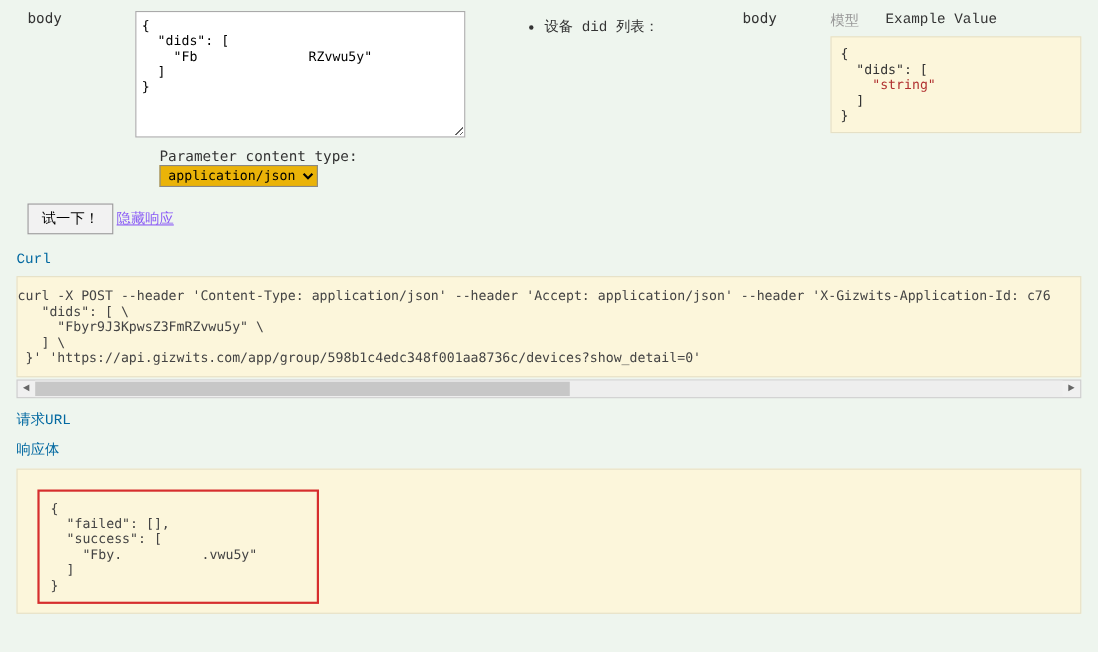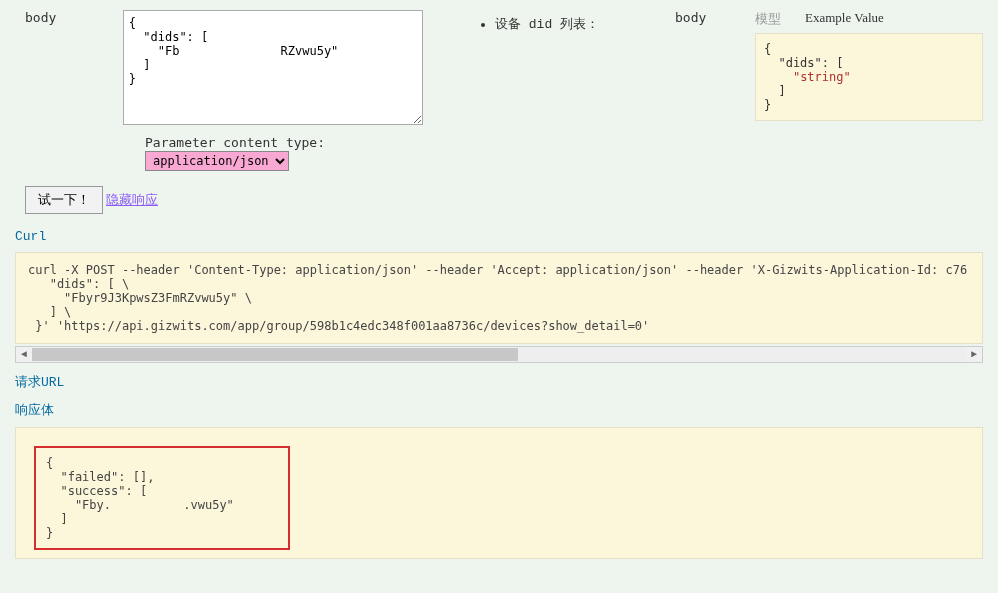--- a/index.html
+++ b/index.html
@@ -19,40 +19,40 @@
     .param-label { font-family: monospace; margin-bottom: 5px; display: inline-block; vertical-align: top; width: 100px; padding-left: 10px; }
     .body-textarea {
       width: 300px; height: 115px; font-family: monospace; font-size: 12px;
       padding: 5px; border: 1px solid #aaa; resize: both; background: #fff;
       display: inline-block; vertical-align: top;
     }
     .bullet-list { list-style: disc; padding-left: 20px; }
     .bullet-list li { margin-bottom: 2px; }
     .model-row { display: flex; gap: 24px; margin-bottom: 5px; }
     .model-label { color: #999; font-family: monospace; }
-    .example-label { font-family: Liberation Serif, serif; color: #333; }
+    .example-label { font-family: Liberation Mono, monospace; color: #333; }
     .example-box {
       background: #fcf6db; border: 1px solid #e5e0c6;
       padding: 8px; font-family: monospace; font-size: 12px;
       white-space: pre; color: #333;
     }
     .example-box .string { color: #b03030; }
     .content-type-row { margin-left: 130px; margin-top: 10px; }
     .content-type-row label { font-family: monospace; margin-right: 5px; }
-    .content-type-row select { font-family: monospace; font-size: 12px; border: 1px solid #888; background: #f9a8d4; padding: 1px 3px; }
+    .content-type-row select { font-family: monospace; font-size: 12px; border: 1px solid #888; background: #eab308; padding: 1px 3px; }
     .actions { display: flex; align-items: center; gap: 3px; margin: 10px 0 15px 10px; }
     .try-btn {
       font-family: monospace; font-size: 13px; padding: 4px 12px;
       background: #f2f2f2; border: 1px solid #999; cursor: pointer;
     }
     .hide-link { color: #8b5cf6; text-decoration: underline; cursor: pointer; font-family: monospace; }
     .section-title { color: #0369a1; font-family: Liberation Mono, monospace; margin: 10px 0 8px 0; }
     .code-block {
       background: #fcf6db; border: 1px solid #e5e0c6;
-      padding: 10px 12px; font-family: monospace; font-size: 12px;
+      padding: 10px 0; font-family: monospace; font-size: 12px;
       white-space: pre; overflow-x: hidden; color: #444;
     }
     .scroll-wrap { width: 100%; }
     .h-scrollbar {
       width: 100%; height: 17px; background: #f0f0f0;
       border: 1px solid #ccc; position: relative; margin-top: 2px;
       display: flex; align-items: center; justify-content: space-between;
     }
     .h-scrollbar .arrow { width: 16px; height: 15px; display:flex; align-items:center; justify-content:center; color:#666; font-size:10px; }
     .h-scrollbar .track { flex:1; height:15px; background:#eee; position:relative; }

